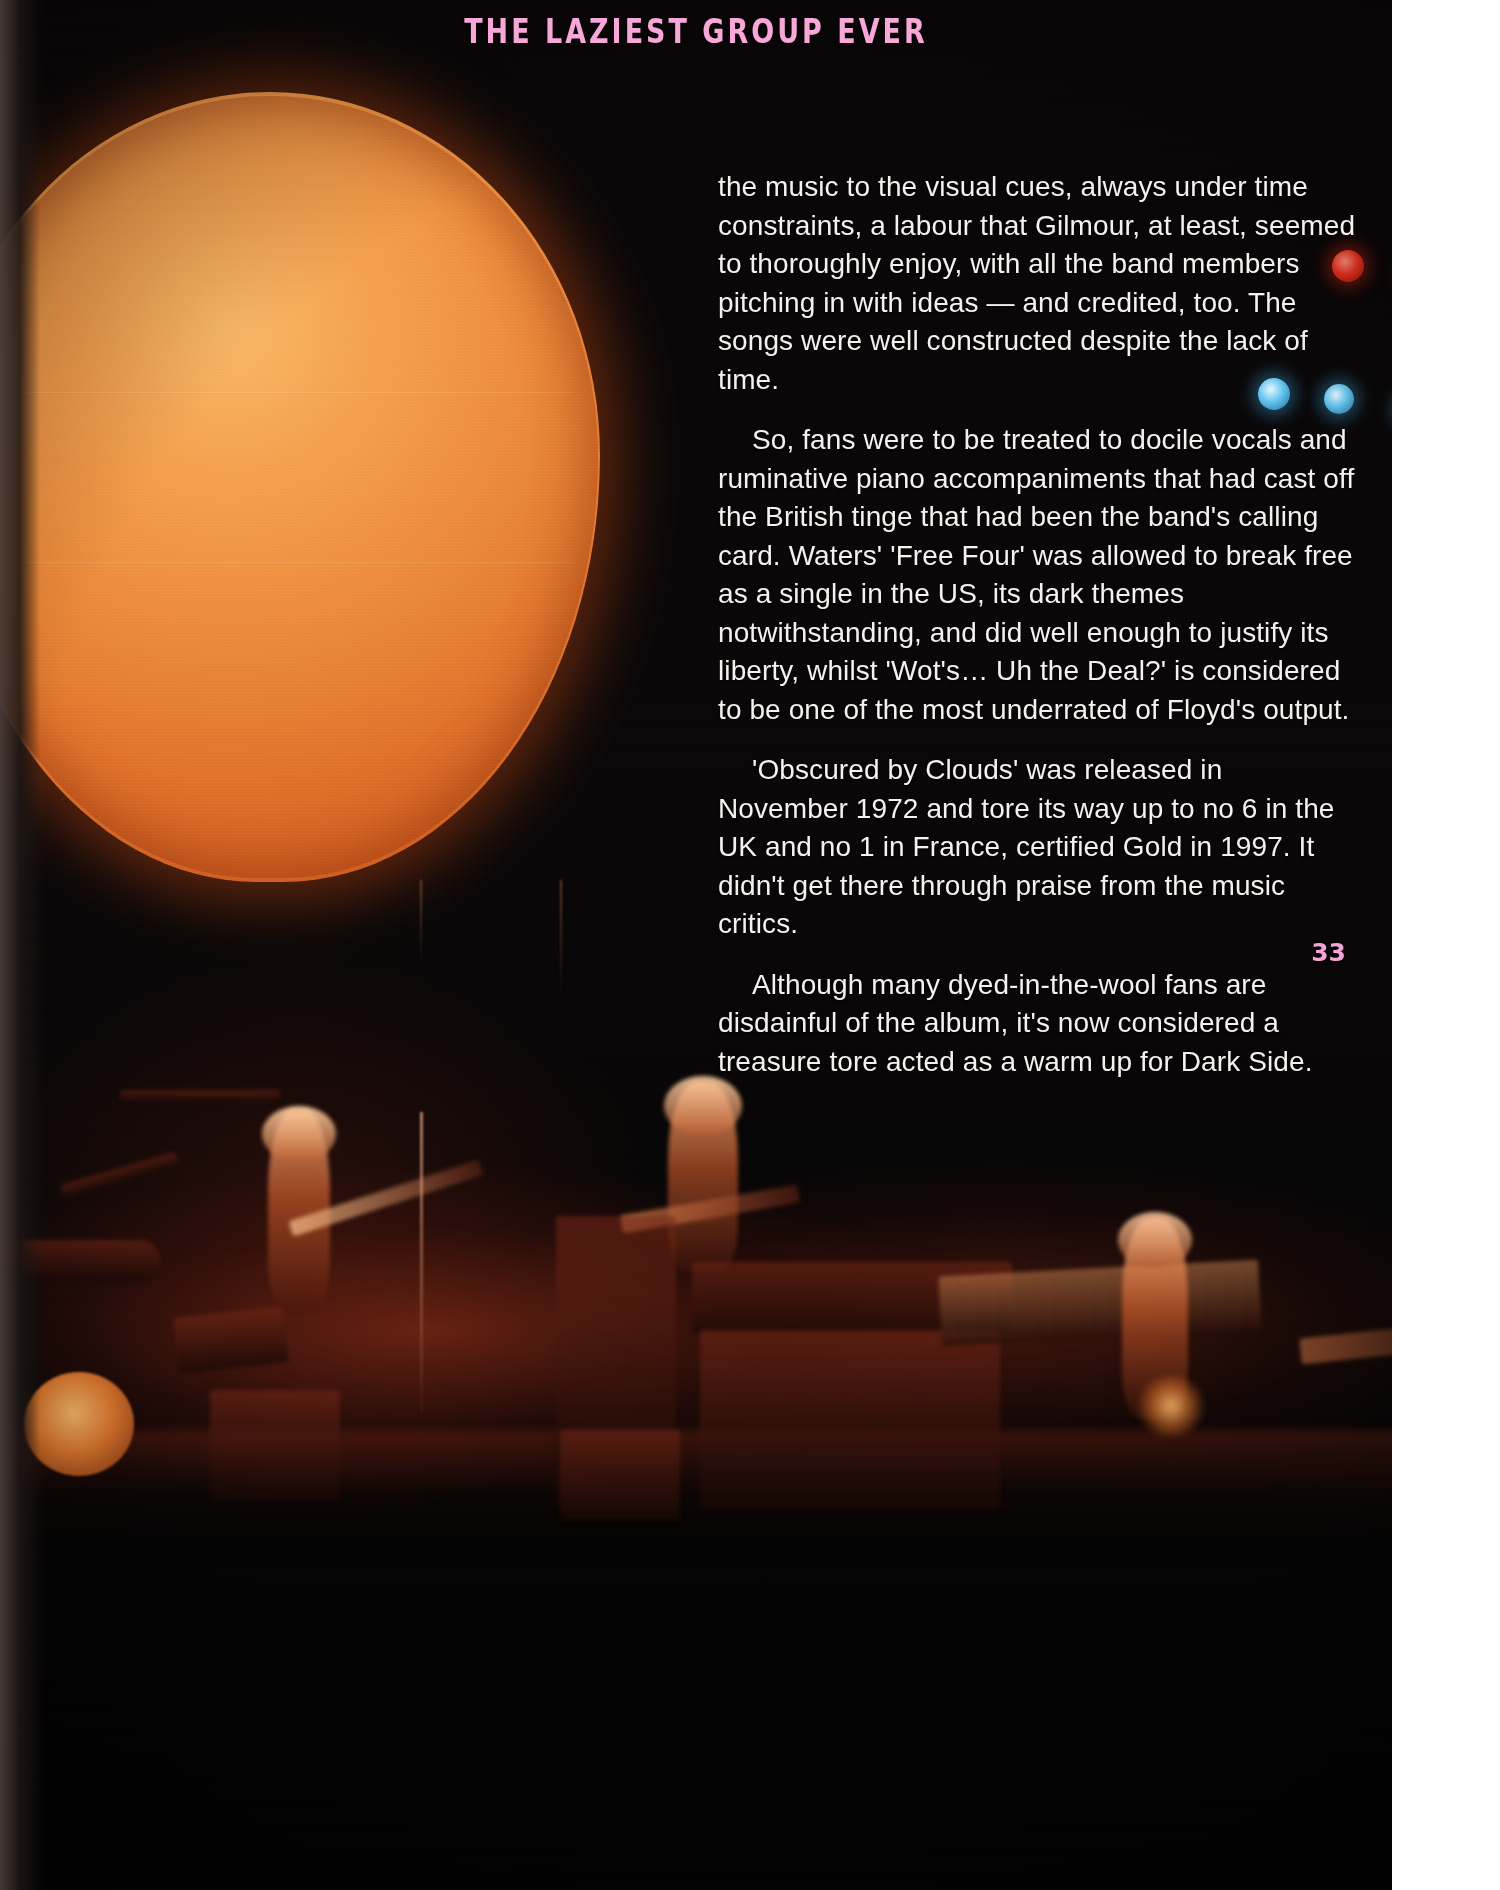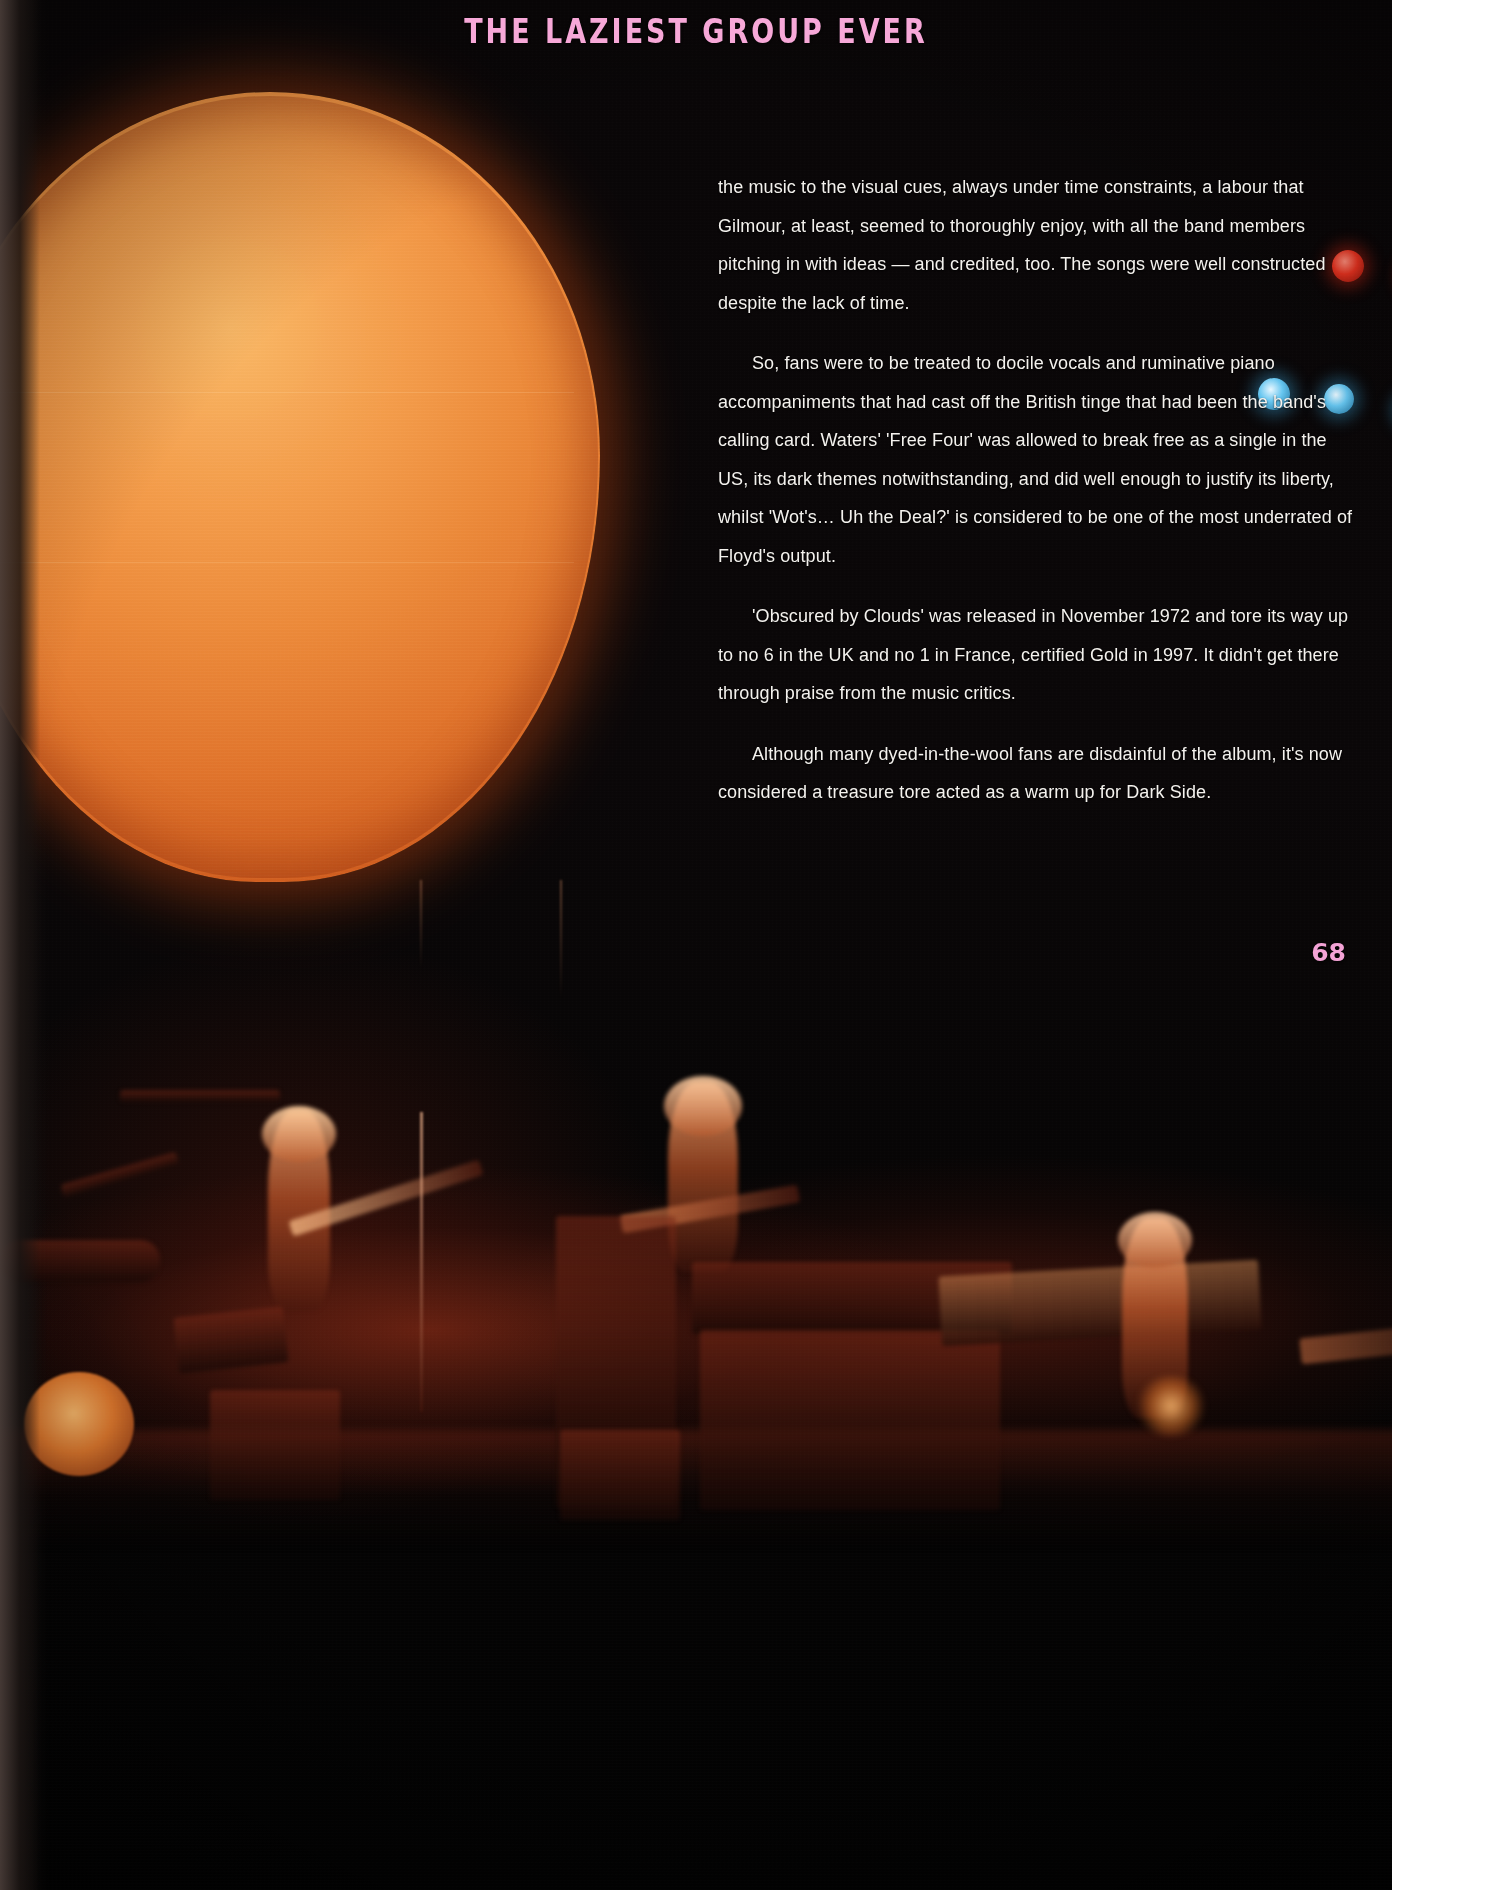--- a/index.html
+++ b/index.html
@@ -151,21 +151,21 @@
     transform: scaleY(1.12);
     text-shadow: 0 0 2px rgba(0,0,0,0.9);
   }
 
   .article {
     position: absolute;
     left: 718px;
     top: 168px;
     width: 638px;
     color: #f4f2ee;
-    font-size: 18px;
+    font-size: 28px;
     line-height: 38.5px;
     letter-spacing: 0.1px;
     text-shadow: 0 1px 2px rgba(0,0,0,0.85);
   }
   .article p { margin: 0 0 22px 0; }
   .article p.indent { text-indent: 34px; }
 
   .folio {
     position: absolute;
     right: 46px;
@@ -254,15 +254,15 @@
 
   <div class="header-title">THE LAZIEST GROUP EVER</div>
 
   <div class="article">
     <p>the music to the visual cues, always under time constraints, a labour that Gilmour, at least, seemed to thoroughly enjoy, with all the band members pitching in with ideas — and credited, too. The songs were well constructed despite the lack of time.</p>
     <p class="indent">So, fans were to be treated to docile vocals and ruminative piano accompaniments that had cast off the British tinge that had been the band's calling card. Waters' 'Free Four' was allowed to break free as a single in the US, its dark themes notwithstanding, and did well enough to justify its liberty, whilst 'Wot's… Uh the Deal?' is considered to be one of the most underrated of Floyd's output.</p>
     <p class="indent">'Obscured by Clouds' was released in November 1972 and tore its way up to no 6 in the UK and no 1 in France, certified Gold in 1997. It didn't get there through praise from the music critics.</p>
     <p class="indent">Although many dyed-in-the-wool fans are disdainful of the album, it's now considered a treasure tore acted as a warm up for Dark Side.</p>
   </div>
 
-  <div class="folio">68</div>
+  <div class="folio">33</div>
 
 </div>
 
 </body></html>

